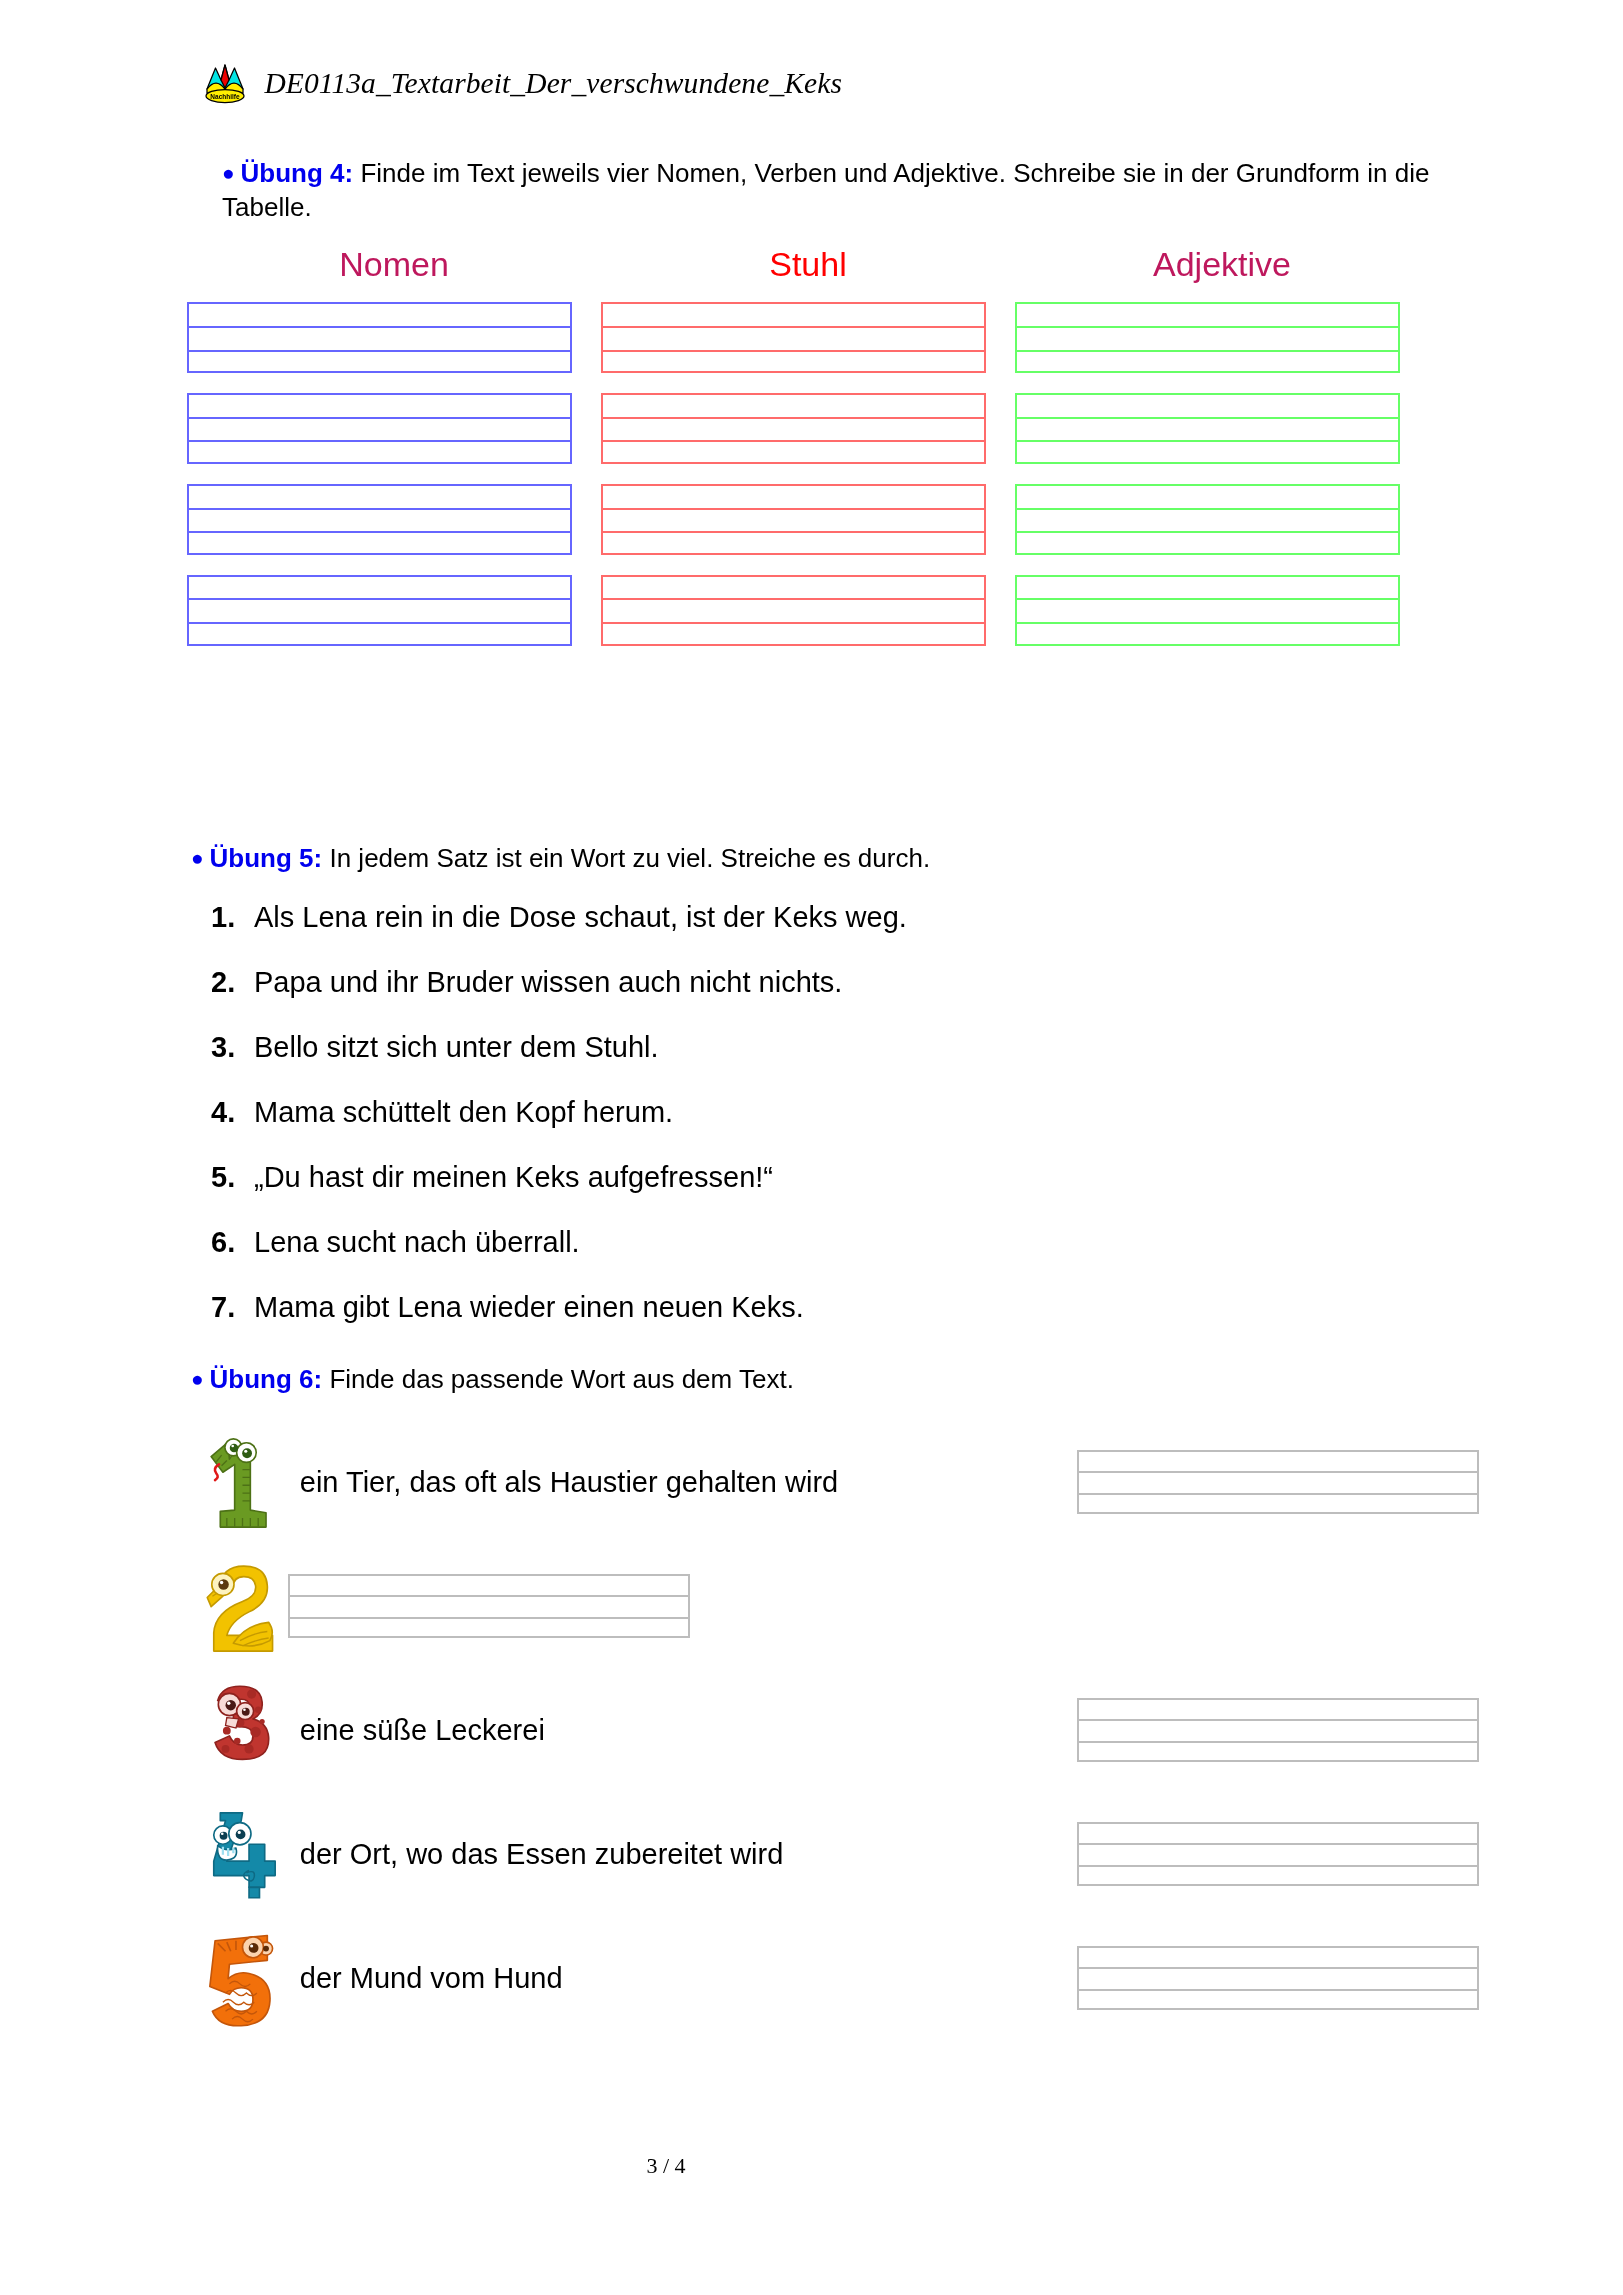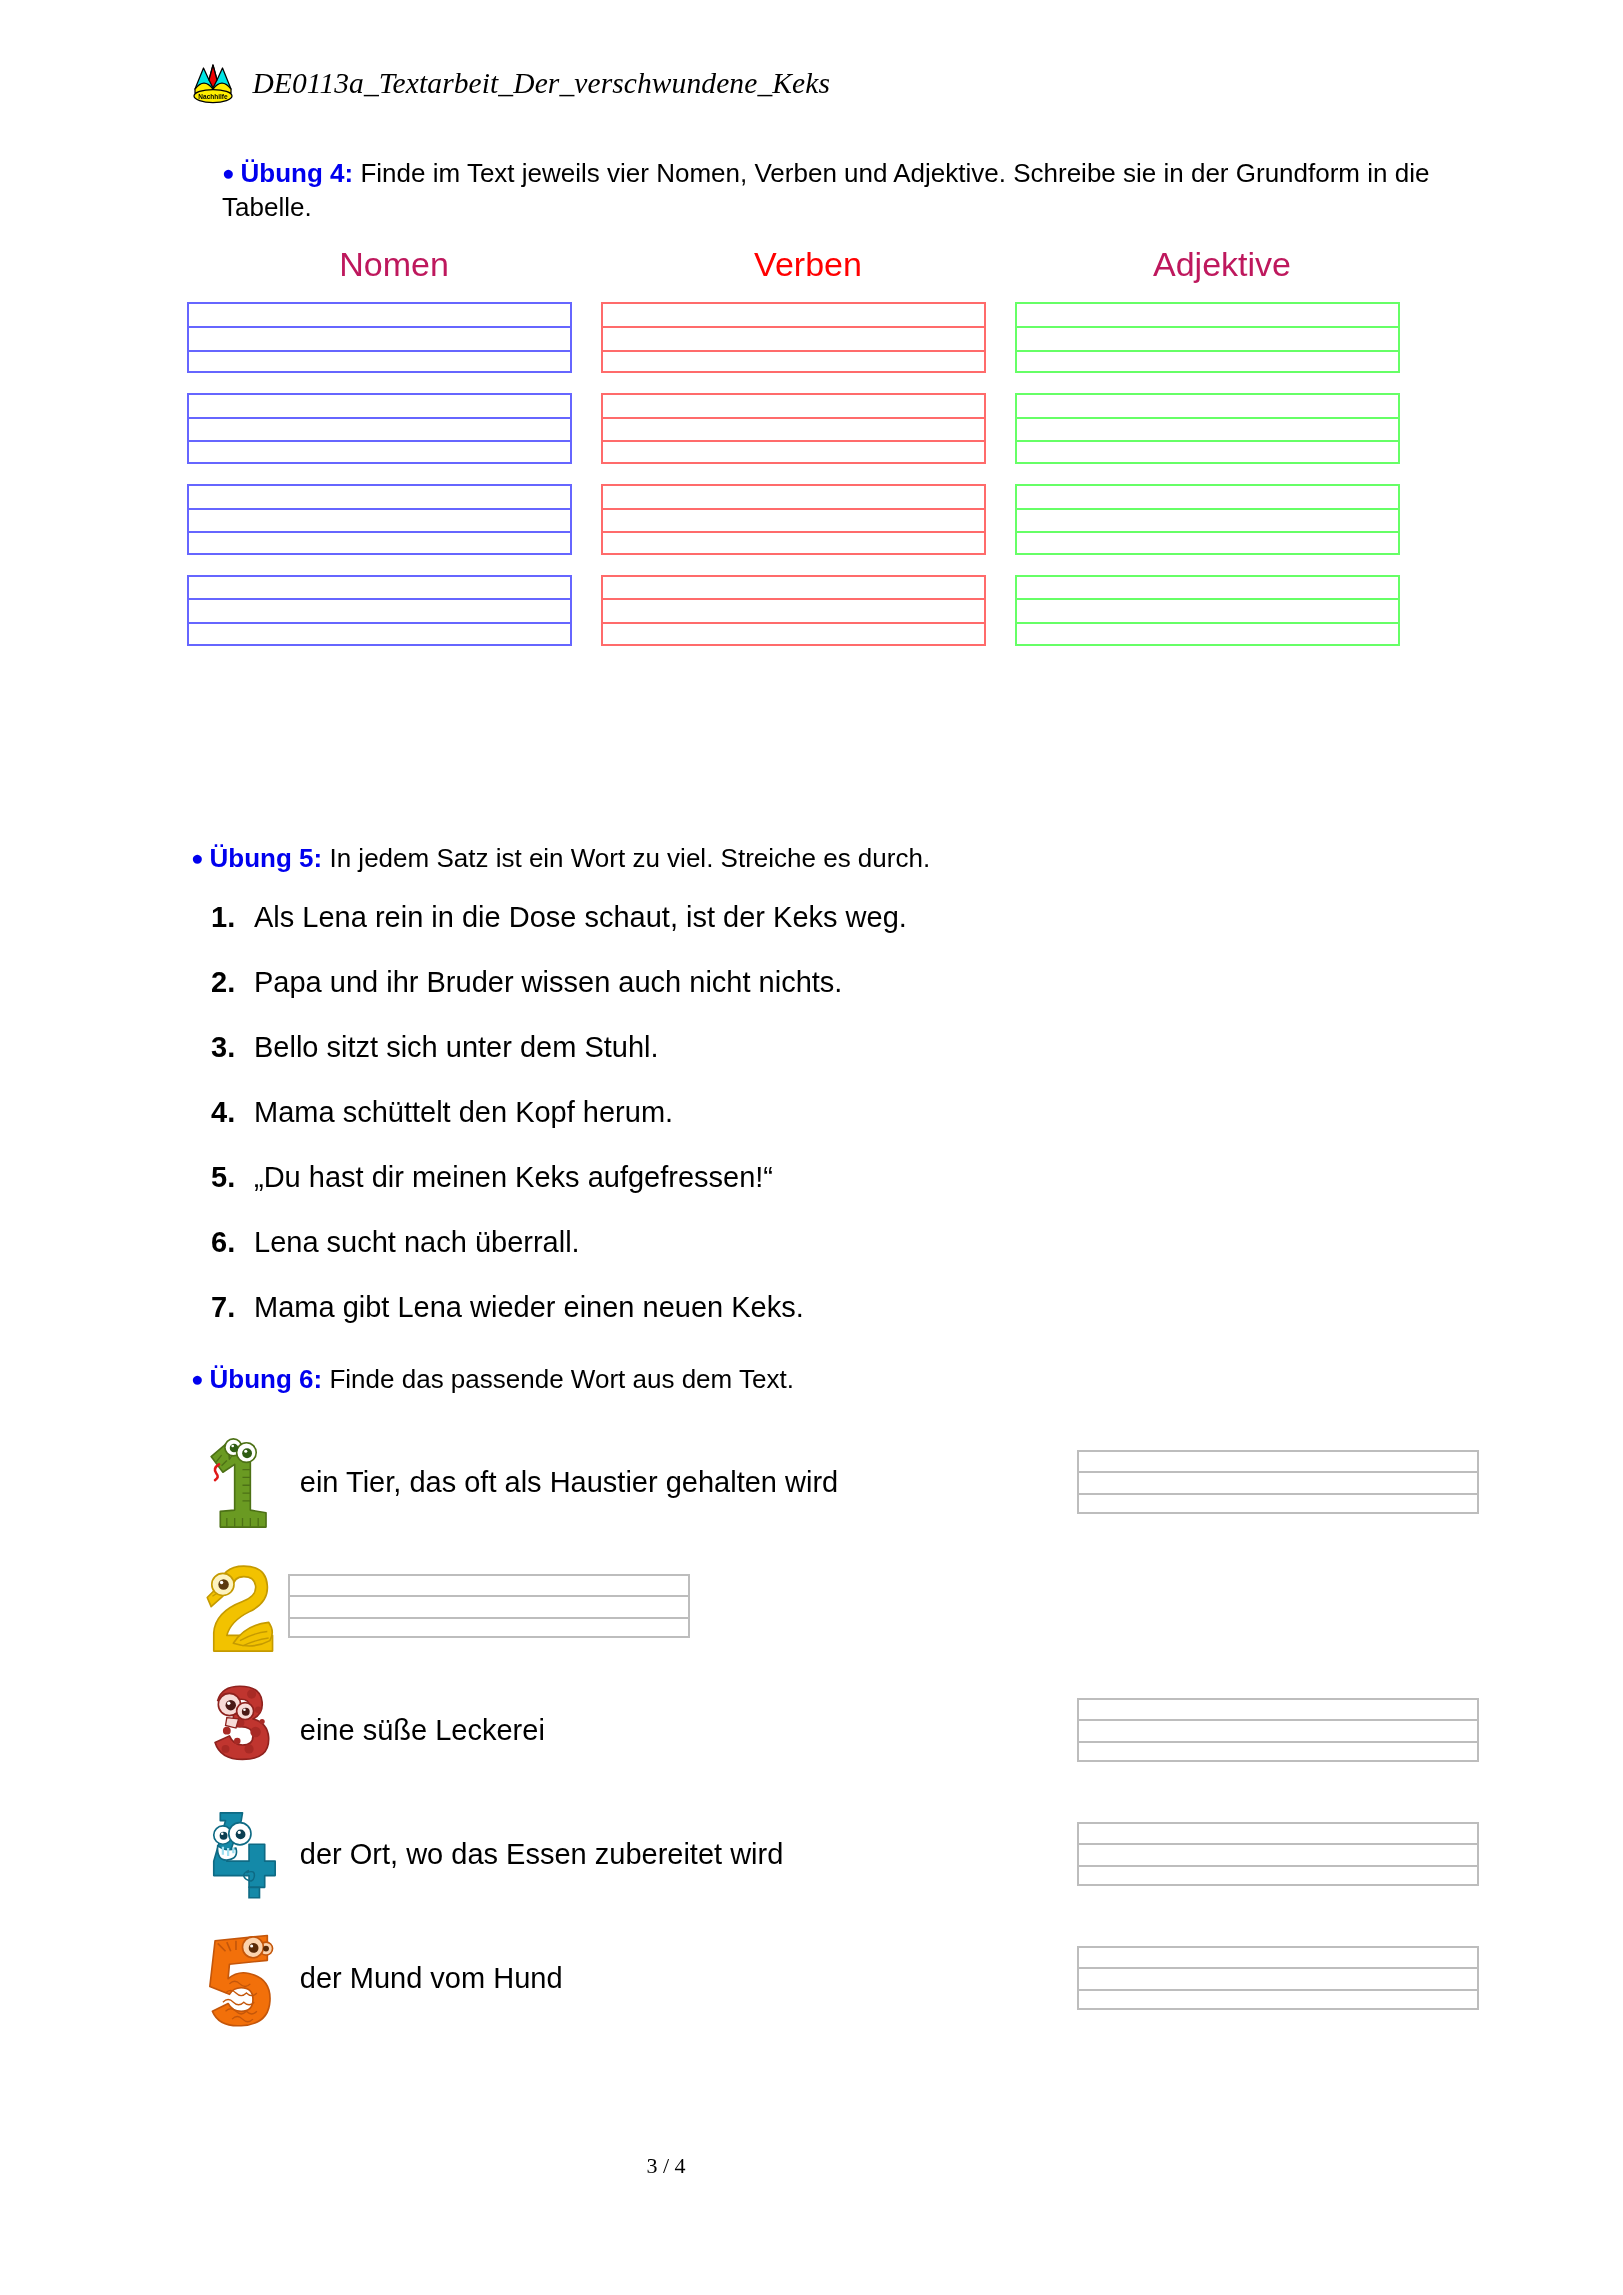--- a/index.html
+++ b/index.html
@@ -21,21 +21,21 @@
     position: relative;
     width: 1623px;
     height: 2295px;
     box-sizing: border-box;
     padding: 0;
   }
 
   
   .header {
     position: absolute;
-    left: 188px;
+    left: 200px;
     top: 58px;
     display: flex;
     align-items: center;
     gap: 14.4px;
   }
   .logo {
     width: 50px;
     height: 50px;
     flex: 0 0 auto;
     display: block;
@@ -217,21 +217,21 @@
   <div class="ex-head" style="top:157px;margin-left:31px;">
     <span class="ex-bullet">●</span><span class="ex-label">Übung 4:</span><span class="ex-text"> Finde im Text jeweils vier Nomen, Verben und Adjektive. Schreibe sie in der Grundform in die Tabelle.</span>
   </div>
 
   <div class="wordtable">
     <div class="wt-headrow">
       <div class="wt-col">
         <div class="wt-head nomen">Nomen</div>
       </div>
       <div class="wt-col">
-        <div class="wt-head verben">Verben</div>
+        <div class="wt-head verben">Stuhl</div>
       </div>
       <div class="wt-col">
         <div class="wt-head adjektive">Adjektive</div>
       </div>
     </div>
 
     <div class="wt-body">
 
       <div class="wt-blockrow">
         <div class="wt-cell">

